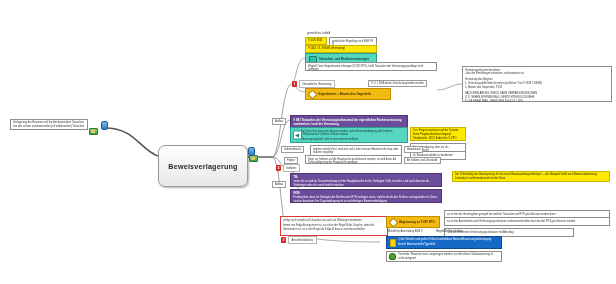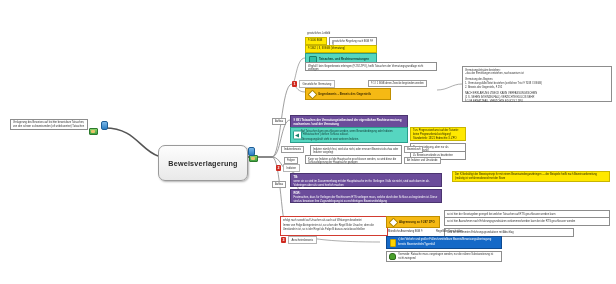--- a/index.html
+++ b/index.html
@@ -155,21 +155,21 @@
   </svg>
 
   
   <div class="node plain" style="left:10px;top:119px;width:78px;height:11px;display:flex;align-items:center;">
     <span>Verlagerung des Beweises auf leichter beweisbare Tatsachen, von den schwer zu beweisenden (oft unbekannten) Tatsachen</span>
   </div>
   <div class="node ico ico-map" style="left:89px;top:121px;"></div>
   <div class="node ico-bluechip" style="left:101px;top:121px;"></div>
 
   
-  <div class="node root" style="left:158px;top:145px;width:90px;height:36px;">
+  <div class="node root" style="left:158px;top:145px;width:90px;height:42px;">
     <span>Beweisverlagerung</span>
   </div>
   <div class="node ico ico-map" style="left:236px;top:148px;"></div>
   <div class="node ico-bluechip" style="left:248px;top:147px;"></div>
 
   
   <div class="node badgerow" style="left:292px;top:80px;">
     <span class="badge">1</span>
     <span class="badge-label">Gesetzliche Vermutung</span>
   </div>

